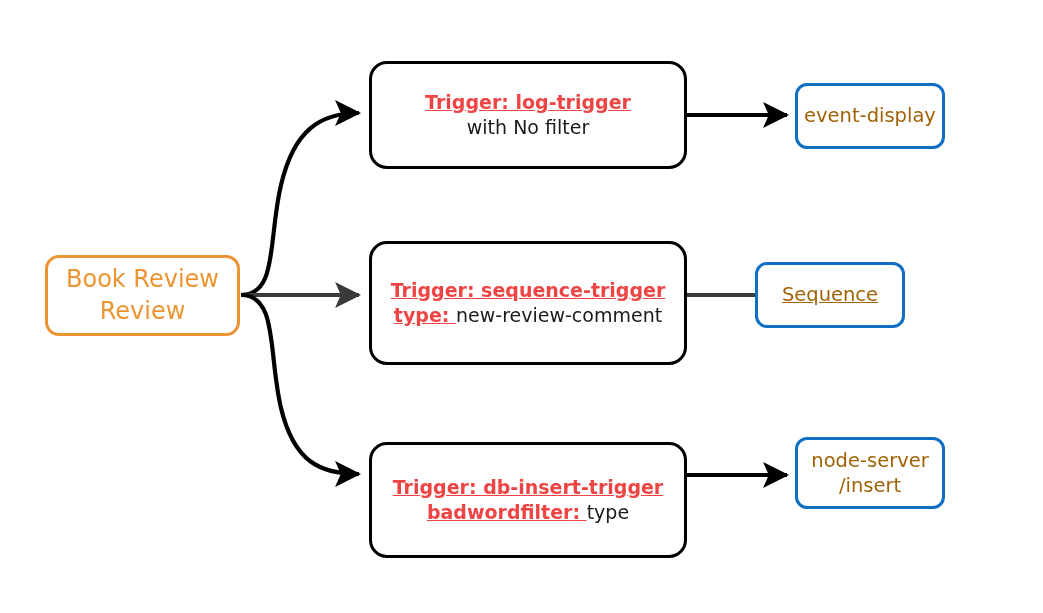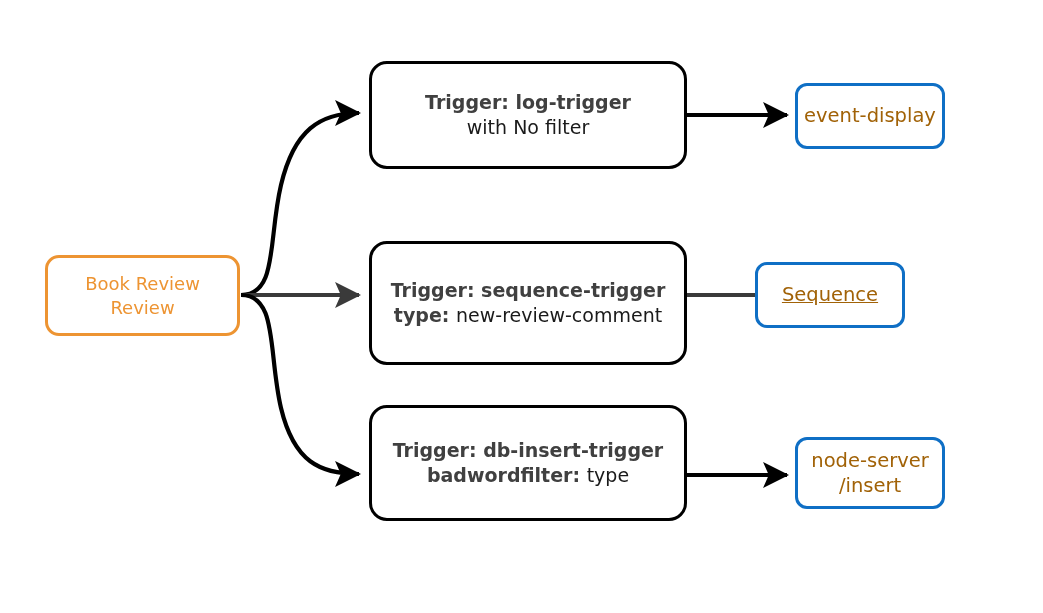--- a/index.html
+++ b/index.html
@@ -35,36 +35,37 @@
     justify-content: center;
     background: #ffffff;
     text-align: center;
     line-height: 1.30;
   }
   
   .node-broker {
     border: 3px solid #ED9432;
     border-radius: 14px;
     color: #ED9432;
-    font-size: 18px;
+    font-size: 24px;
     font-weight: 400;
   }
   
   .node-trigger {
     border: 3.5px solid #000000;
     border-radius: 18px;
     color: #1a1a1a;
     font-size: 19px;
   }
   .node-trigger .line {
     white-space: nowrap;
   }
   .node-trigger .b {
     font-weight: 700;
-    color: #404040;
+    color: #ef4444;
+    text-decoration: underline;
   }
   
   .node-sink {
     border: 3.5px solid #0F6FC5;
     border-radius: 12px;
     color: #a16207;
     font-size: 19.5px;
     font-weight: 400;
   }
   .node-sink .line {
@@ -110,21 +111,21 @@
   <div class="node node-trigger" style="left:369px; top:61px; width:318px; height:108px;">
     <span class="line b">Trigger: log-trigger</span>
     <span class="line">with No filter</span>
   </div>
 
   <div class="node node-trigger" style="left:369px; top:241px; width:318px; height:124px;">
     <span class="line b">Trigger: sequence-trigger</span>
     <span class="line"><span class="b">type</span><span class="b">: </span><span>new-review-comment</span></span>
   </div>
 
-  <div class="node node-trigger" style="left:369px; top:405px; width:318px; height:116px;">
+  <div class="node node-trigger" style="left:369px; top:442px; width:318px; height:116px;">
     <span class="line b">Trigger: db-insert-trigger</span>
     <span class="line"><span class="b">badwordfilter</span><span class="b">: </span><span>type</span></span>
   </div>
 
   <div class="node node-sink" style="left:795px; top:83px; width:150px; height:66px;">
     <span class="line">event-display</span>
   </div>
 
   <div class="node node-sink" style="left:755px; top:262px; width:150px; height:66px;text-decoration:underline;">
     <span class="line">Sequence</span>

